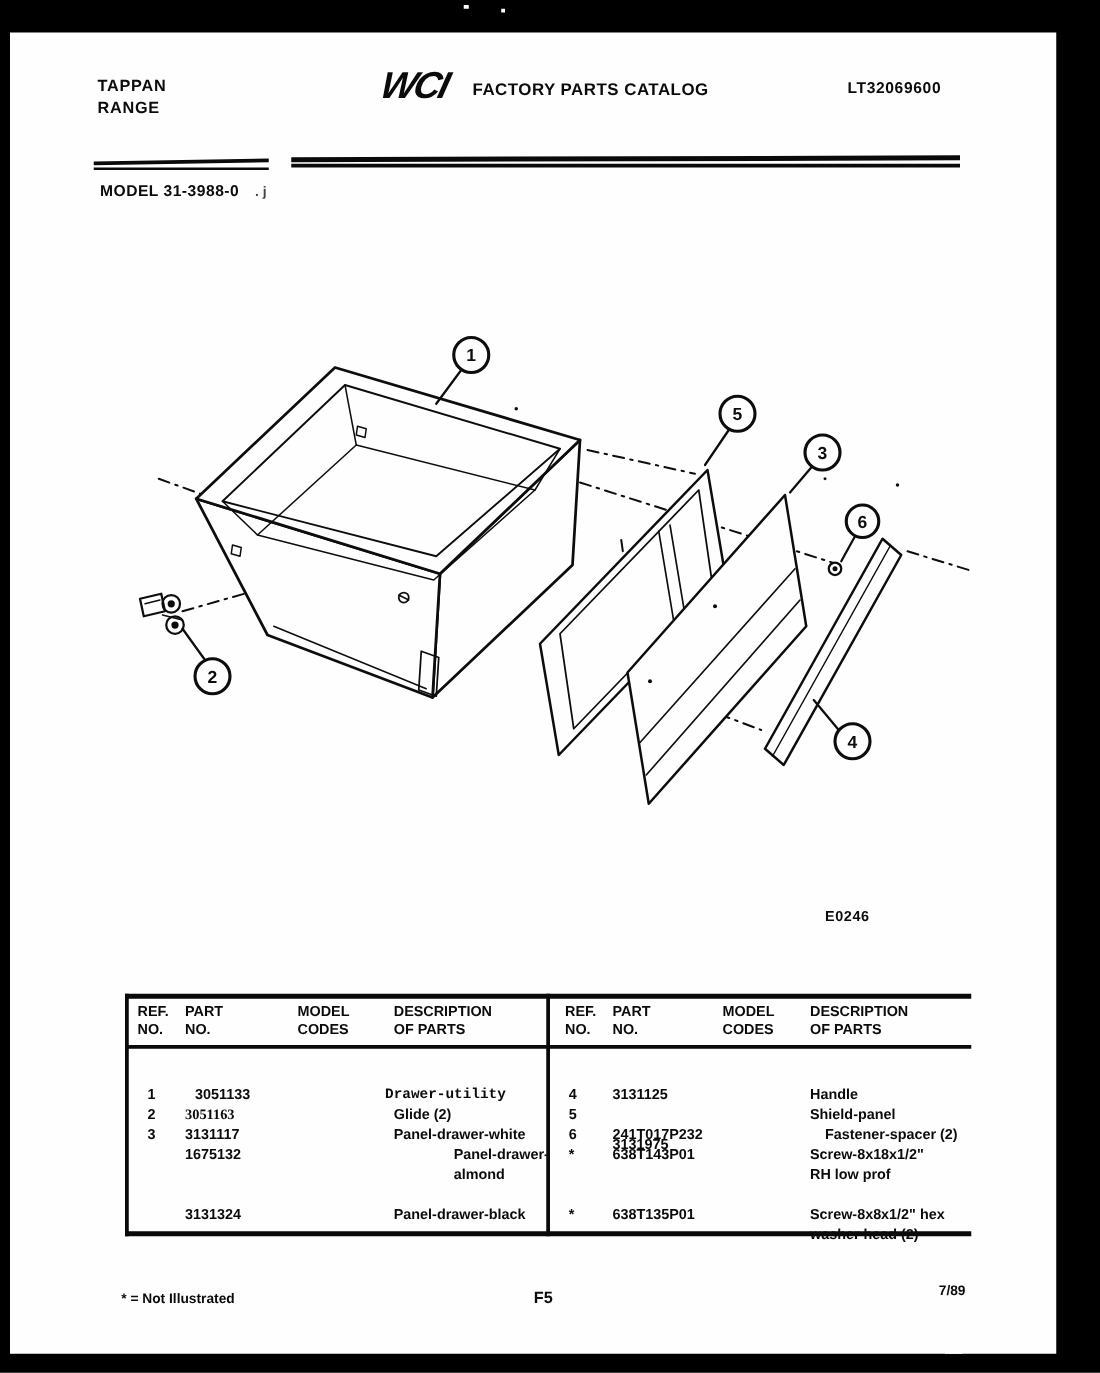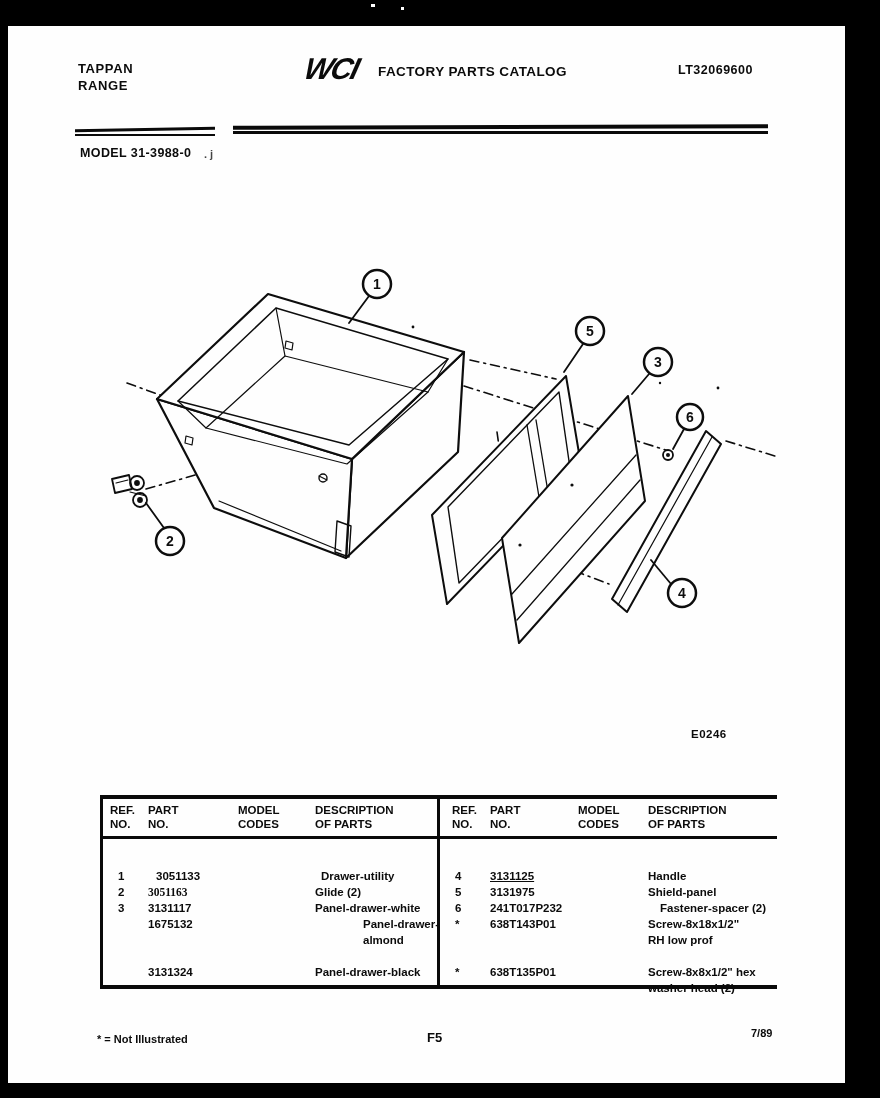--- a/index.html
+++ b/index.html
@@ -141,21 +141,21 @@
         <path d="M684,429 L673,449" stroke-width="1.8"></path>
         <circle cx="690" cy="417" r="13" fill="#fefefe"></circle>
         <text x="690" y="422" font-size="14" text-anchor="middle" fill="#0d0d0d" stroke="none">6</text>
 
         <path d="M671,584 L651,560" stroke-width="1.8"></path>
         <circle cx="682" cy="593" r="14" fill="#fefefe"></circle>
         <text x="682" y="598" font-size="14" text-anchor="middle" fill="#0d0d0d" stroke="none">4</text>
       </g>
     </svg>
 
-    <div class="abs figcode" style="left:683px;top:702px;">E0246</div>
+    <div class="abs figcode" style="left:652px;top:702px;">E0246</div>
 
     <div>
 
       <div class="abs rule" style="left:92px;top:769px;width:677px;height:4px;"></div>
       <div class="abs rule" style="left:92px;top:959px;width:677px;height:4px;"></div>
       <div class="abs rule" style="left:92px;top:769px;width:3px;height:194px;"></div>
       <div class="abs rule" style="left:429px;top:769px;width:3px;height:194px;"></div>
       <div class="abs rule" style="left:92px;top:810px;width:677px;height:3px;"></div>
 
       <div class="thead-cell" style="left:102px;top:778px;"><span>REF.</span><br><span>NO.</span></div>
@@ -165,21 +165,21 @@
 
       <div class="thead-cell" style="left:444px;top:778px;"><span>REF.</span><br><span>NO.</span></div>
       <div class="thead-cell" style="left:482px;top:778px;"><span>PART</span><br><span>NO.</span></div>
       <div class="thead-cell" style="left:570px;top:778px;"><span>MODEL</span><br><span>CODES</span></div>
       <div class="thead-cell" style="left:640px;top:778px;"><span>DESCRIPTION</span><br><span>OF PARTS</span></div>
 
       <div id="left-body" class="tbody" style="left:102px;top:842px;width:320px;">
           <div class="prow" style="height: 16px;">
             <span class="pcell" style="left: 8px;">1</span>
             <span class="pcell" style="left: 26px; margin-left: 20px;">3051133</span>
-            <div class="pcell" style="left: 211px;"><div style="height: 16px;">Drawer-utility</div></div>
+            <div class="pcell" style="left: 198px; font-family: Liberation Mono, monospace;"><div style="height: 16px;">Drawer-utility</div></div>
           </div>
           <div class="prow" style="height: 16px;">
             <span class="pcell" style="left: 8px;">2</span>
             <span class="pcell" style="left: 38px; font-family: Liberation Serif, serif;">3051163</span>
             <div class="pcell" style="left: 205px;"><div style="height: 16px;">Glide (2)</div></div>
           </div>
           <div class="prow" style="height: 16px;">
             <span class="pcell" style="left: 8px;">3</span>
             <span class="pcell" style="left: 38px;">3131117</span>
             <div class="pcell" style="left: 205px;"><div style="height: 16px;">Panel-drawer-white</div></div>
@@ -196,26 +196,26 @@
           </div>
           <div class="prow" style="height: 16px;">
             <span class="pcell" style="left: 8px;"></span>
             <span class="pcell" style="left: 38px;">3131324</span>
             <div class="pcell" style="left: 205px;"><div style="height: 16px; text-align: right;">Panel-drawer-black</div></div>
           </div>
         </div>
       <div id="right-body" class="tbody" style="left:444px;top:842px;width:330px;">
           <div class="prow" style="height: 16px;">
             <span class="pcell" style="left: 3px;">4</span>
-            <span class="pcell" style="left: 38px; text-decoration: underline;">3131125</span>
+            <span class="pcell" style="left: 38px;">3131125</span>
             <div class="pcell" style="left: 196px;"><div style="height: 16px;">Handle</div></div>
           </div>
           <div class="prow" style="height: 16px;">
             <span class="pcell" style="left: 3px;">5</span>
-            <span class="pcell" style="left: 38px;">3131975</span>
+            <span class="pcell" style="left: 38px; margin-top: 24px;">3131975</span>
             <div class="pcell" style="left: 196px;"><div style="height: 16px;">Shield-panel</div></div>
           </div>
           <div class="prow" style="height: 16px;">
             <span class="pcell" style="left: 3px;">6</span>
             <span class="pcell" style="left: 38px;">241T017P232</span>
             <div class="pcell" style="left: 196px; padding-left: 12px;"><div style="height: 16px;">Fastener-spacer (2)</div></div>
           </div>
           <div class="prow" style="height: 32px;">
             <span class="pcell" style="left: 3px;">*</span>
             <span class="pcell" style="left: 38px;">638T143P01</span>

